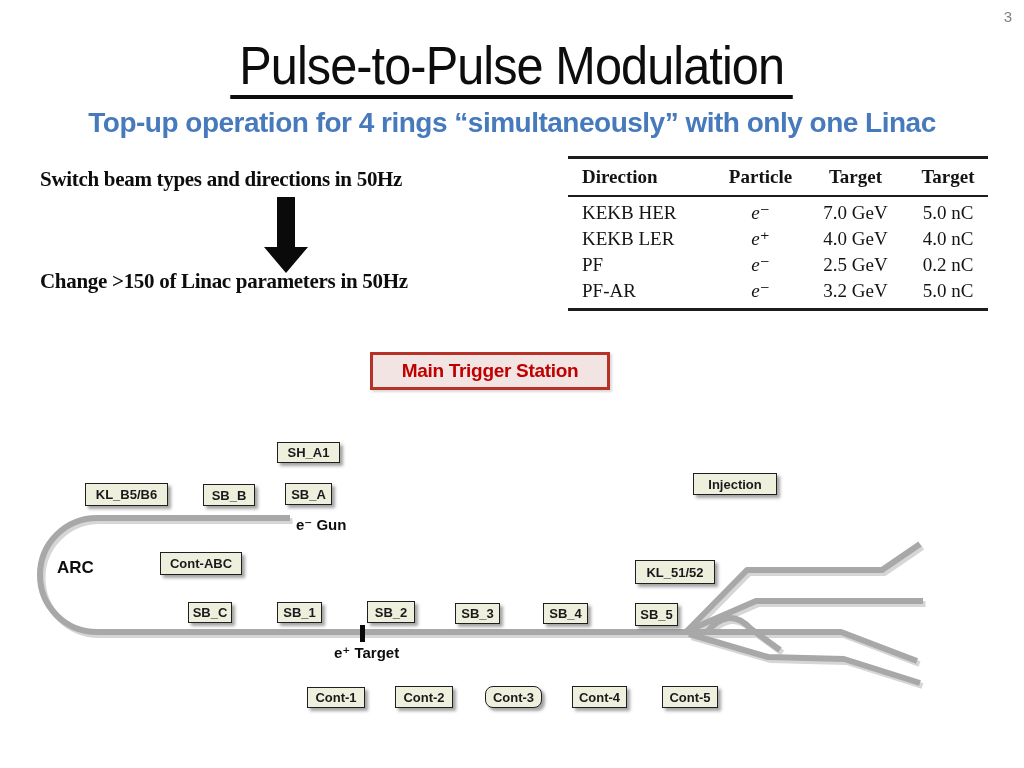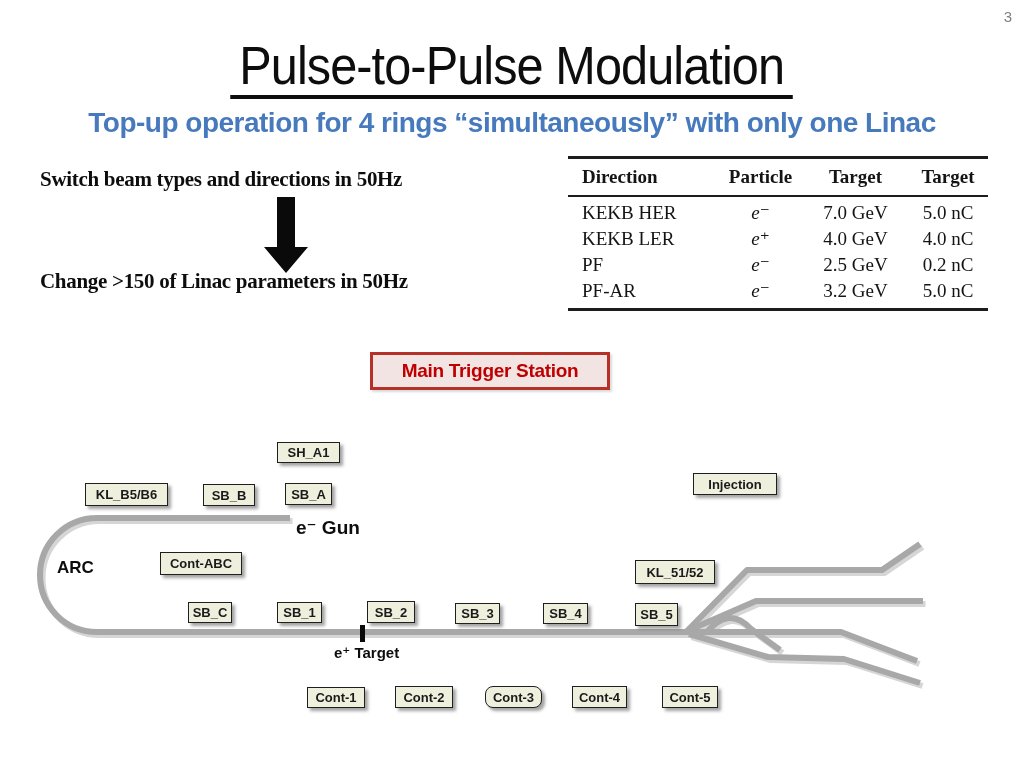--- a/index.html
+++ b/index.html
@@ -141,17 +141,17 @@
       <div class="node" style="left: 635px; top: 560px; width: 80px; height: 24px;">KL_51/52</div>
       <div class="node" style="left: 693px; top: 473px; width: 84px; height: 22px;">Injection</div>
       <div class="node" style="left: 307px; top: 687px; width: 58px; height: 21px;">Cont-1</div>
       <div class="node" style="left: 395px; top: 686px; width: 58px; height: 22px;">Cont-2</div>
       <div class="node" style="left: 485px; top: 686px; width: 57px; height: 22px; border-radius: 8px;">Cont-3</div>
       <div class="node" style="left: 572px; top: 686px; width: 55px; height: 22px;">Cont-4</div>
       <div class="node" style="left: 662px; top: 686px; width: 56px; height: 22px;">Cont-5</div>
     </div>
   <div id="diagram-labels">
       <div class="freelabel" style="left: 57px; top: 558px; font-size: 17px;">ARC</div>
-      <div class="freelabel" style="left: 296px; top: 516px; font-size: 19px;">e⁻ Gun</div>
+      <div class="freelabel" style="left: 296px; top: 516px; font-size: 15px;">e⁻ Gun</div>
       <div class="freelabel" style="left: 334px; top: 644px; font-size: 15px;">e⁺ Target</div>
     </div>
 
 </div>
 
 </body></html>

